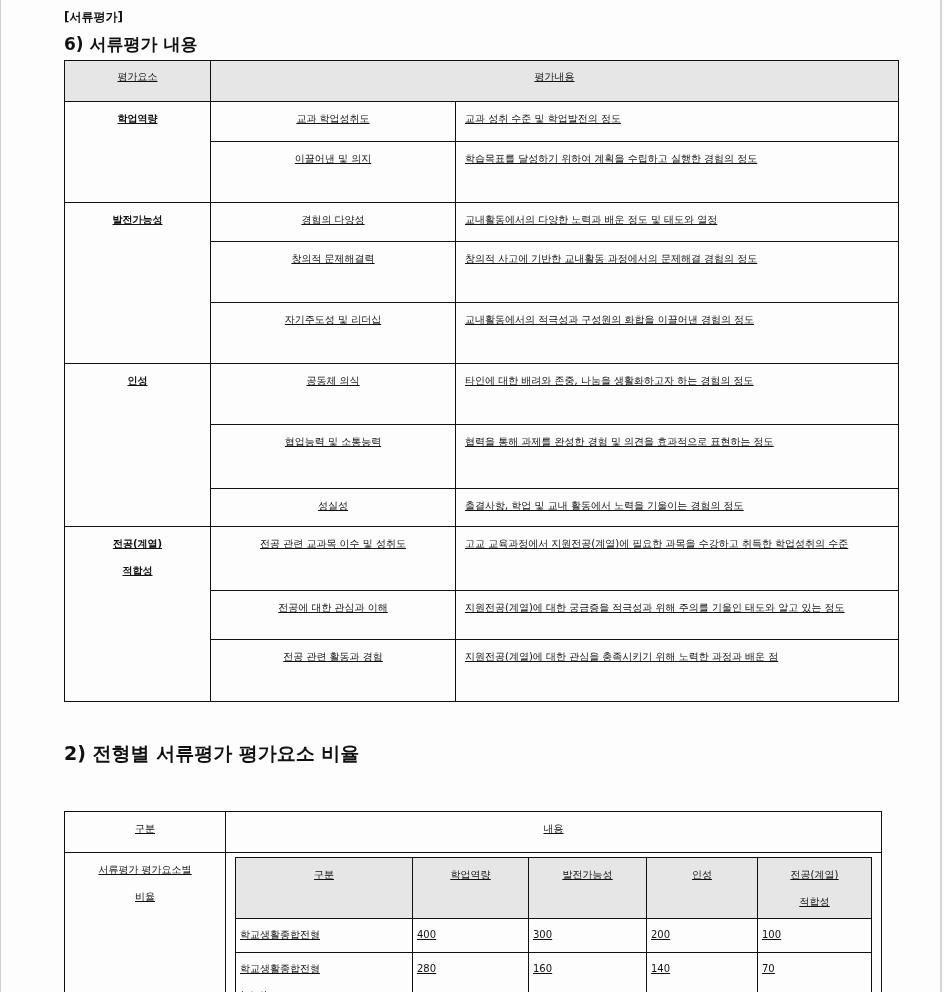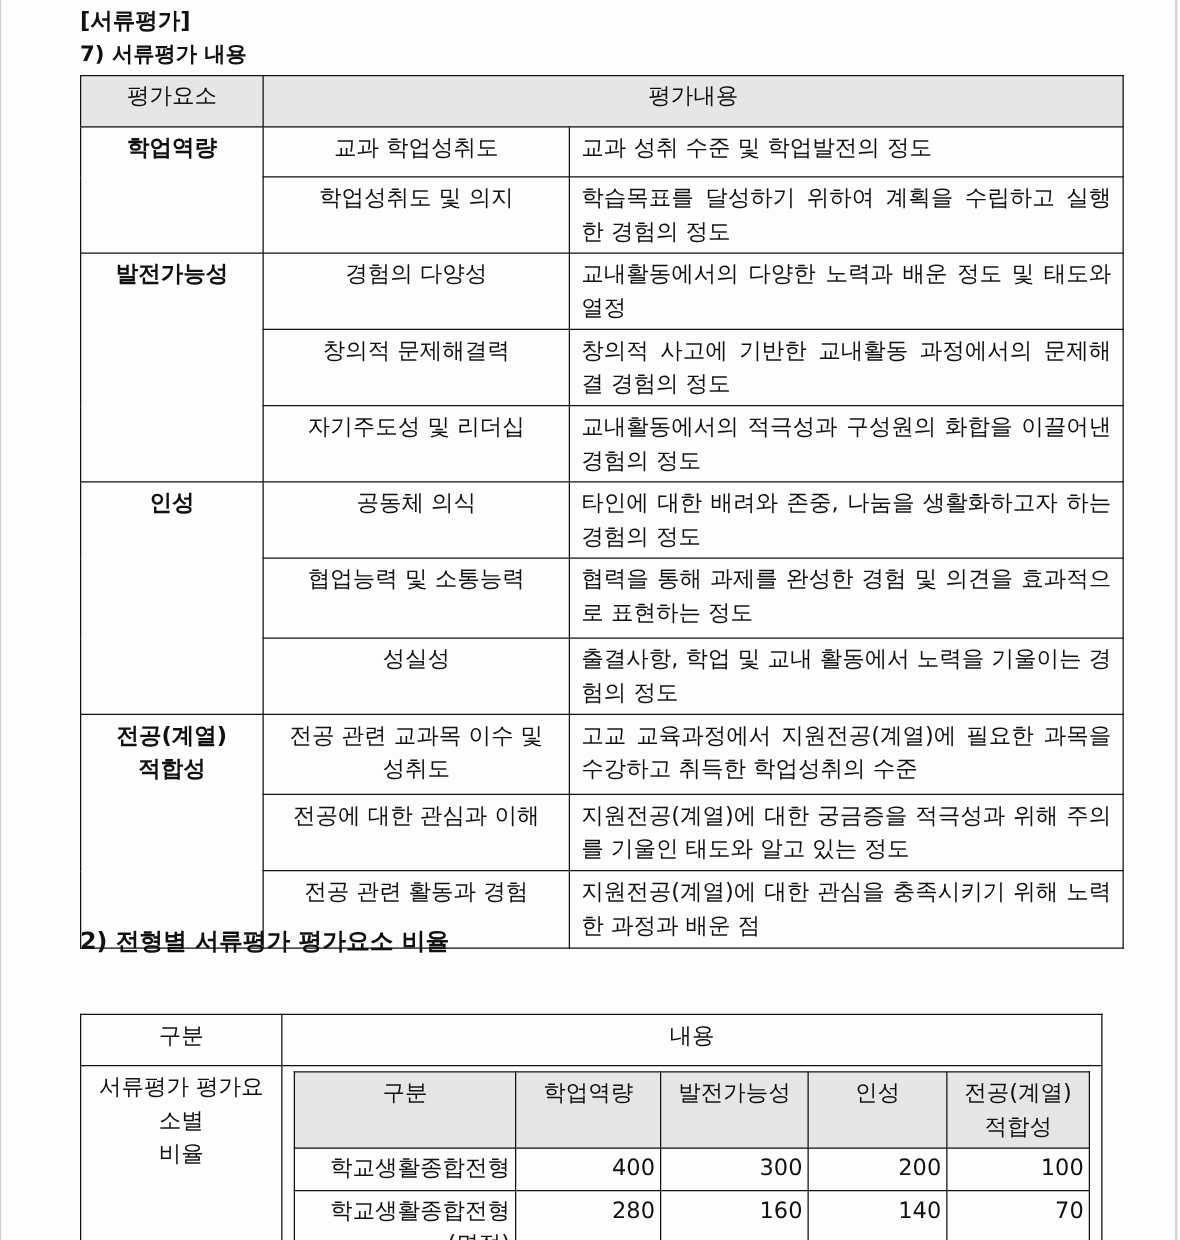--- a/index.html
+++ b/index.html
@@ -3,47 +3,47 @@
   <meta charset="utf-8">
   <style>
     html, body { margin: 0; padding: 0; }
     body {
       width: 944px; height: 992px; overflow: hidden; background: #fdfdfd;
       font-family: "DejaVu Sans", "Liberation Sans", sans-serif;
       color: #111; position: relative;
     }
     .edge-left { position: absolute; left: 0; top: 0; width: 1px; height: 992px; background: #cfcfcf; }
     .edge-right { position: absolute; left: 940px; top: 0; width: 2px; height: 992px; background: #d4d4d4; }
-    .h1 { position: absolute; left: 64px; top: 4px; font-size: 18px; font-weight: bold; line-height: 26px; }
+    .h1 { position: absolute; left: 64px; top: 4px; font-size: 12px; font-weight: bold; line-height: 26px; }
     .h2 { position: absolute; left: 64px; top: 32px; font-size: 17px; font-weight: bold; line-height: 24px; }
     .h2b { position: absolute; left: 64px; top: 741px; font-size: 19px; font-weight: bold; line-height: 24px; }
     table { border-collapse: collapse; table-layout: fixed; }
-    td, th { border: 1.5px solid #111; font-size: 18px; line-height: 27px; vertical-align: top; font-weight: normal; }
+    td, th { border: 1.5px solid #111; font-size: 10px; line-height: 27px; vertical-align: top; font-weight: normal; text-decoration: underline; }
     #t1 { position: absolute; left: 64px; top: 60px; width: 834px; }
     #t1 th { background: #e6e6e6; height: 38px; padding: 1px 6px; text-align: center; vertical-align: top; line-height: 30px; }
     #t1 td { padding: 3px 9px 3px 9px; text-align: center; }
     #t1 td.cat { text-align: center; font-weight: bold; }
     #t1 td.desc { text-align: justify; }
     #t2 { position: absolute; left: 64px; top: 811px; width: 817px; }
     #t2 > tbody > tr > td { padding: 3px 8px; }
     #t2 td.c { text-align: center; }
     #t2 td.nestcell { padding: 4px 9px 2px 9px; }
     #t3 { width: 636px; }
     #t3 th { background: #e6e6e6; text-align: center; padding: 3px 4px; height: 54px; vertical-align: top; }
-    #t3 td { text-align: right; padding: 2px 4px; }
+    #t3 td { text-align: left; padding: 2px 4px; }
     #t3 td { font-family: "DejaVu Sans", sans-serif; }
   </style>
 </head>
 <body>
 
 <div class="edge-left"></div>
 <div class="edge-right"></div>
 
 <div class="h1">[서류평가]</div>
-<div class="h2">7) 서류평가 내용</div>
+<div class="h2">6) 서류평가 내용</div>
 
 <table id="t1">
   <colgroup>
     <col style="width:146px">
       <col style="width:245px">
       <col style="width:443px">
   </colgroup>
   <thead>
     <tr>
       <th>평가요소</th>
@@ -51,34 +51,34 @@
     </tr>
   </thead>
   <tbody>
 
     <tr style="height:40px">
       <td class="cat" rowspan="2">학업역량</td>
       <td>교과 학업성취도</td>
       <td class="desc">교과 성취 수준 및 학업발전의 정도</td>
     </tr>
     <tr style="height:61px">
-      <td>학업성취도 및 의지</td>
+      <td>이끌어낸 및 의지</td>
       <td class="desc">학습목표를 달성하기 위하여 계획을 수립하고 실행한 경험의 정도</td>
     </tr>
 
     <tr style="height:39px">
       <td class="cat" rowspan="3">발전가능성</td>
       <td>경험의 다양성</td>
       <td class="desc">교내활동에서의 다양한 노력과 배운 정도 및 태도와 열정</td>
     </tr>
     <tr style="height:61px">
       <td>창의적 문제해결력</td>
       <td class="desc">창의적 사고에 기반한 교내활동 과정에서의 문제해결 경험의 정도</td>
     </tr>
-    <tr style="height:50px">
+    <tr style="height:61px">
       <td>자기주도성 및 리더십</td>
       <td class="desc">교내활동에서의 적극성과 구성원의 화합을 이끌어낸 경험의 정도</td>
     </tr>
 
     <tr style="height:61px">
       <td class="cat" rowspan="3">인성</td>
       <td>공동체 의식</td>
       <td class="desc">타인에 대한 배려와 존중, 나눔을 생활화하고자 하는 경험의 정도</td>
     </tr>
     <tr style="height:64px">

